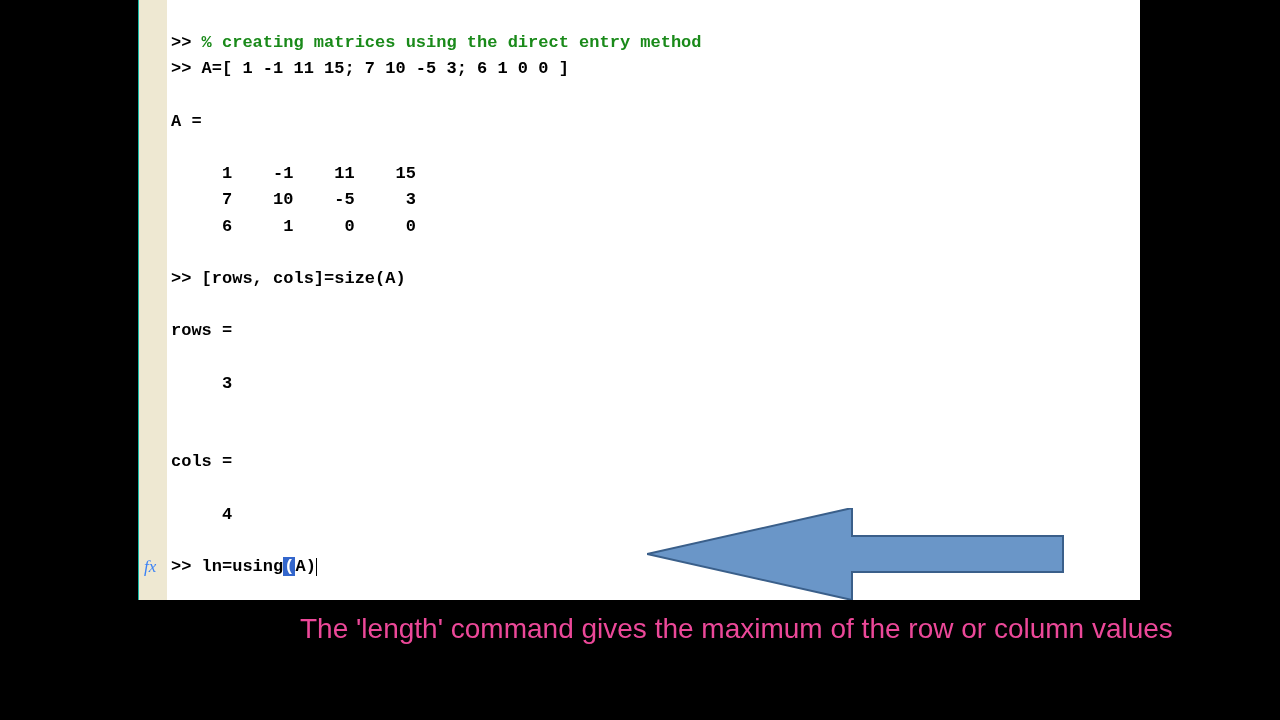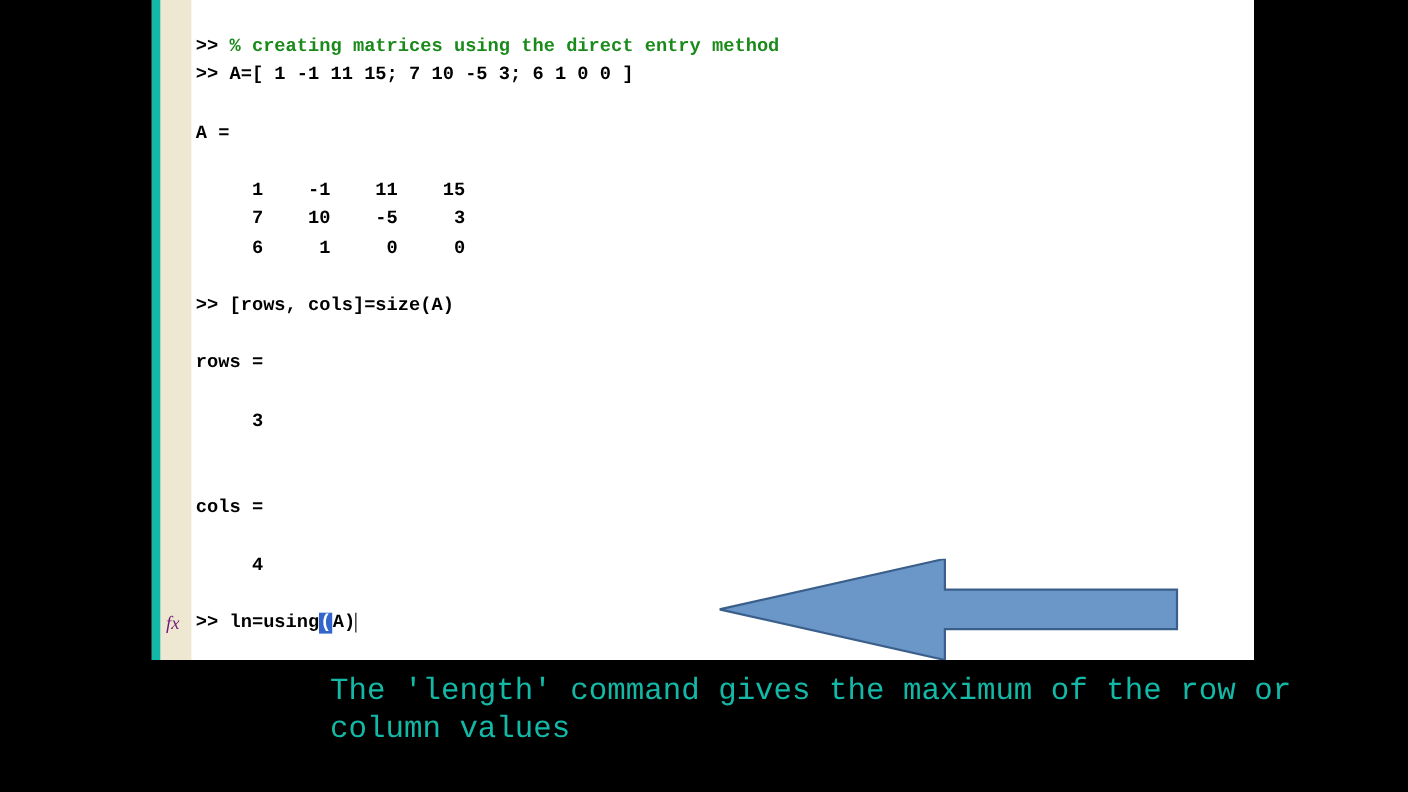--- a/index.html
+++ b/index.html
@@ -11,21 +11,21 @@
     font-family: "Courier New", monospace;
     position: relative;
   }
   .video-frame {
     position: absolute;
     left: 138px;
     top: 0;
     width: 1002px;
     height: 600px;
     background: #fff;
-    border-left: 8px solid #14b8a6;
+    border-left: 1px solid #14b8a6;
   }
   .gutter {
     position: absolute;
     left: 0;
     top: 0;
     width: 28px;
     height: 600px;
     background: #eee8d2;
   }
   .code-area {
@@ -41,21 +41,21 @@
     font-family: "Courier New", monospace;
   }
   .comment { color: #1a8a1a; font-weight: bold; }
   .prompt { color: #000; font-weight: bold; }
   .fx-label {
     position: absolute;
     left: -27px;
     font-style: italic;
     font-family: Georgia, serif;
     font-weight: normal;
-    color: #701a75;
+    color: #3b82f6;
     font-size: 17px;
   }
   .current-line {
     position: absolute;
   }
   .hilite {
     background: #3366cc;
     color: #fff;
     padding: 0 1px;
   }
@@ -72,22 +72,22 @@
     width: 420px;
     height: 92px;
     pointer-events: none;
   }
   .caption-bar {
     position: absolute;
     left: 0;
     right: 0;
     top: 605px;
     padding: 6px 0 0 300px;
-    color: #14b8a6;
-    font-family: Liberation Mono, monospace;
+    color: #ec4899;
+    font-family: Liberation Sans, sans-serif;
     font-size: 28px;
     line-height: 35px;
   }
 </style>
 </head>
 <body>
 
 <div class="video-frame">
   <div class="gutter"></div>
 

